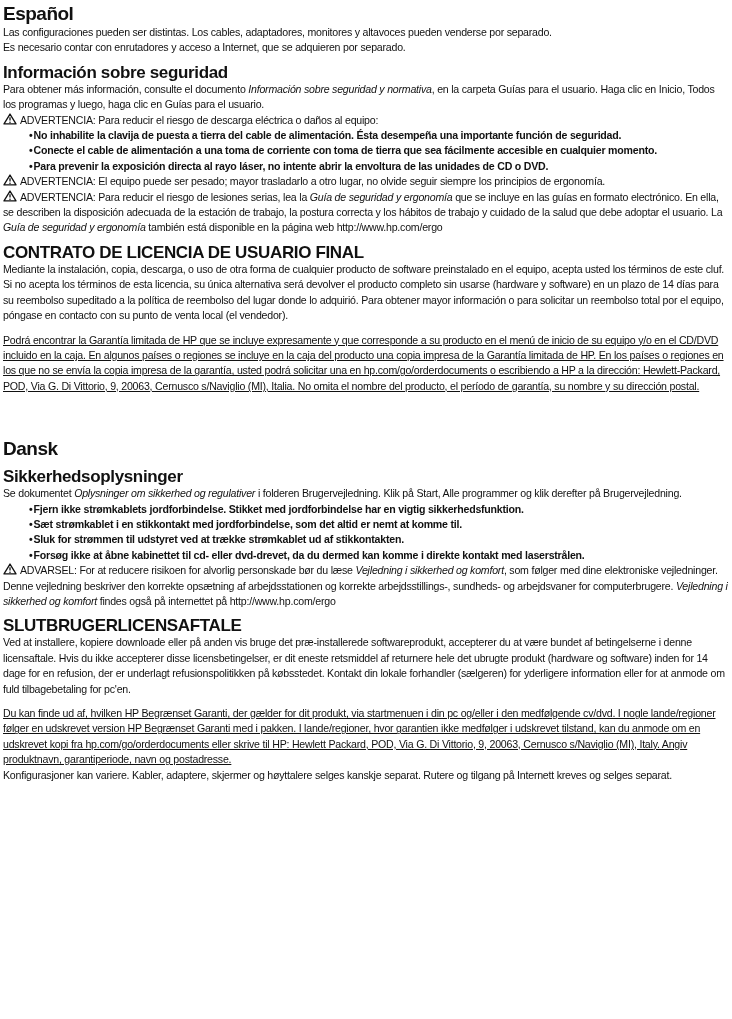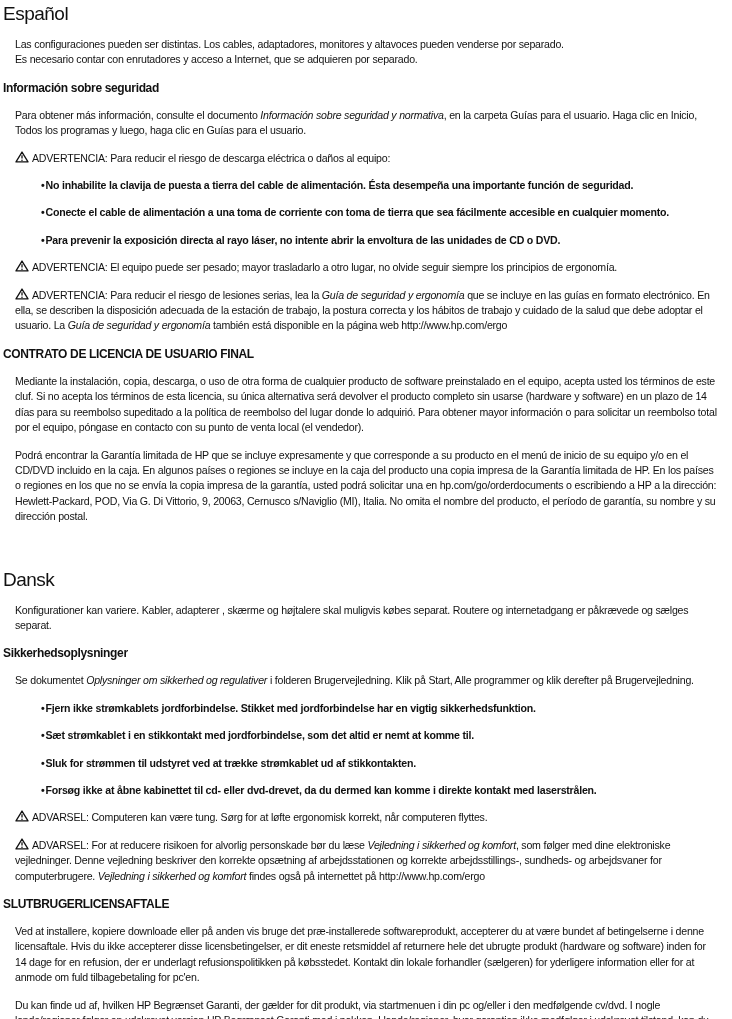--- a/index.html
+++ b/index.html
@@ -13,33 +13,33 @@
     font-family: "Liberation Sans", sans-serif;
     font-size: 10.6px;
     line-height: 15.4px;
     letter-spacing: -0.22px;
     padding: 3px 2px 0 3px;
   }
   h1 {
     font-size: 19px;
     line-height: 22px;
     margin: 0;
-    font-weight: 400;
+    font-weight: 700;
     letter-spacing: -0.5px;
   }
   h2 {
-    font-size: 12px;
+    font-size: 17px;
     line-height: 16px;
     margin: 9px 0 1px 0;
     font-weight: 700;
     letter-spacing: -0.35px;
   }
-  p { margin: 12px; }
+  p { margin: 0; }
   .pre { white-space: pre-line; }
-  .gap-top { margin-top: 9px; }
+  .gap-top { margin-top: 9px; text-decoration: underline; }
   .section-dansk { margin-top: 44px; }
   .bullet { padding-left: 26px; font-weight: bold; }
   .bullet .marker { margin-right: 1px; }
   .b, b { font-weight: 400; }
   .i { font-style: italic; }
   .warn-icon-wrap {
     display: inline-block;
     width: 14px;
     height: 12px;
     margin-right: 3px;
@@ -88,40 +88,32 @@
         </svg></span><b>ADVERTENCIA:</b><span><span class=""> Para reducir el riesgo de lesiones serias, lea la </span><span class="i">Guía de seguridad y ergonomía</span><span class=""> que se incluye en las guías en formato electrónico. En ella, se describen la disposición adecuada de la estación de trabajo, la postura correcta y los hábitos de trabajo y cuidado de la salud que debe adoptar el usuario. La </span><span class="i">Guía de seguridad y ergonomía</span><span class=""> también está disponible en la página web </span><span class="b ">http://www.hp.com/ergo</span></span>
   </p>
 
   <h2>CONTRATO DE LICENCIA DE USUARIO FINAL</h2>
   <p>Mediante la instalación, copia, descarga, o uso de otra forma de cualquier producto de software preinstalado en el equipo, acepta usted los términos de este cluf. Si no acepta los términos de esta licencia, su única alternativa será devolver el producto completo sin usarse (hardware y software) en un plazo de 14 días para su reembolso supeditado a la política de reembolso del lugar donde lo adquirió. Para obtener mayor información o para solicitar un reembolso total por el equipo, póngase en contacto con su punto de venta local (el vendedor).</p>
   <p class="gap-top">Podrá encontrar la Garantía limitada de HP que se incluye expresamente y que corresponde a su producto en el menú de inicio de su equipo y/o en el CD/DVD incluido en la caja. En algunos países o regiones se incluye en la caja del producto una copia impresa de la Garantía limitada de HP. En los países o regiones en los que no se envía la copia impresa de la garantía, usted podrá solicitar una en hp.com/go/orderdocuments o escribiendo a HP a la dirección: Hewlett-Packard, POD, Via G. Di Vittorio, 9, 20063, Cernusco s/Naviglio (MI), Italia. No omita el nombre del producto, el período de garantía, su nombre y su dirección postal.</p>
 </section>
 
 <section class="section-dansk">
   <h1>Dansk</h1>
-  <p>Konfigurationer kan variere. Kabler, adapterer , skærme og højtalere skal muligvis købes separat. Routere og internetadgang er påkrævede og sælges separat.</p>
 
   <h2>Sikkerhedsoplysninger</h2>
   <p><span class="">Se dokumentet </span><span class="i">Oplysninger om sikkerhed og regulativer</span><span class=""> i folderen </span><span class="b ">Brugervejledning</span><span class="">. Klik på </span><span class="b ">Start</span><span class="">, </span><span class="b ">Alle programmer</span><span class=""> og klik derefter på </span><span class="b ">Brugervejledning</span><span class="">.</span></p>
 
 
   <div class="bullet-list">
     <p class="bullet"><span class="marker">•</span><span>Fjern ikke strømkablets jordforbindelse. Stikket med jordforbindelse har en vigtig sikkerhedsfunktion.</span></p>
     <p class="bullet"><span class="marker">•</span><span>Sæt strømkablet i en stikkontakt med jordforbindelse, som det altid er nemt at komme til.</span></p>
     <p class="bullet"><span class="marker">•</span><span>Sluk for strømmen til udstyret ved at trække strømkablet ud af stikkontakten.</span></p>
     <p class="bullet"><span class="marker">•</span><span>Forsøg ikke at åbne kabinettet til cd- eller dvd-drevet, da du dermed kan komme i direkte kontakt med laserstrålen.</span></p>
   </div>
 
-  <p class="warning">
-    <span class="warn-icon-wrap"><svg width="14" height="12" viewBox="0 0 26 23">
-          <path d="M13 2 L24.5 21 H1.5 Z" fill="none" stroke="#111" stroke-width="2.5" stroke-linejoin="round"></path>
-          <path d="M13 8.2 v6" stroke="#111" stroke-width="2.5"></path>
-          <circle cx="13" cy="17.6" r="1.5" fill="#111"></circle>
-        </svg></span><b>ADVARSEL:</b><span><span class=""> Computeren kan være tung. Sørg for at løfte ergonomisk korrekt, når computeren flyttes.</span></span>
-  </p>
 
   <p class="warning">
     <span class="warn-icon-wrap"><svg width="14" height="12" viewBox="0 0 26 23">
           <path d="M13 2 L24.5 21 H1.5 Z" fill="none" stroke="#111" stroke-width="2.5" stroke-linejoin="round"></path>
           <path d="M13 8.2 v6" stroke="#111" stroke-width="2.5"></path>
           <circle cx="13" cy="17.6" r="1.5" fill="#111"></circle>
         </svg></span><b>ADVARSEL:</b><span><span class=""> For at reducere risikoen for alvorlig personskade bør du læse </span><span class="i">Vejledning i sikkerhed og komfort</span><span class="">, som følger med dine elektroniske vejledninger. Denne vejledning beskriver den korrekte opsætning af arbejdsstationen og korrekte arbejdsstillings-, sundheds- og arbejdsvaner for computerbrugere. </span><span class="i">Vejledning i sikkerhed og komfort</span><span class=""> findes også på internettet på </span><span class="b ">http://www.hp.com/ergo</span></span>
   </p>
 
   <h2>SLUTBRUGERLICENSAFTALE</h2>

